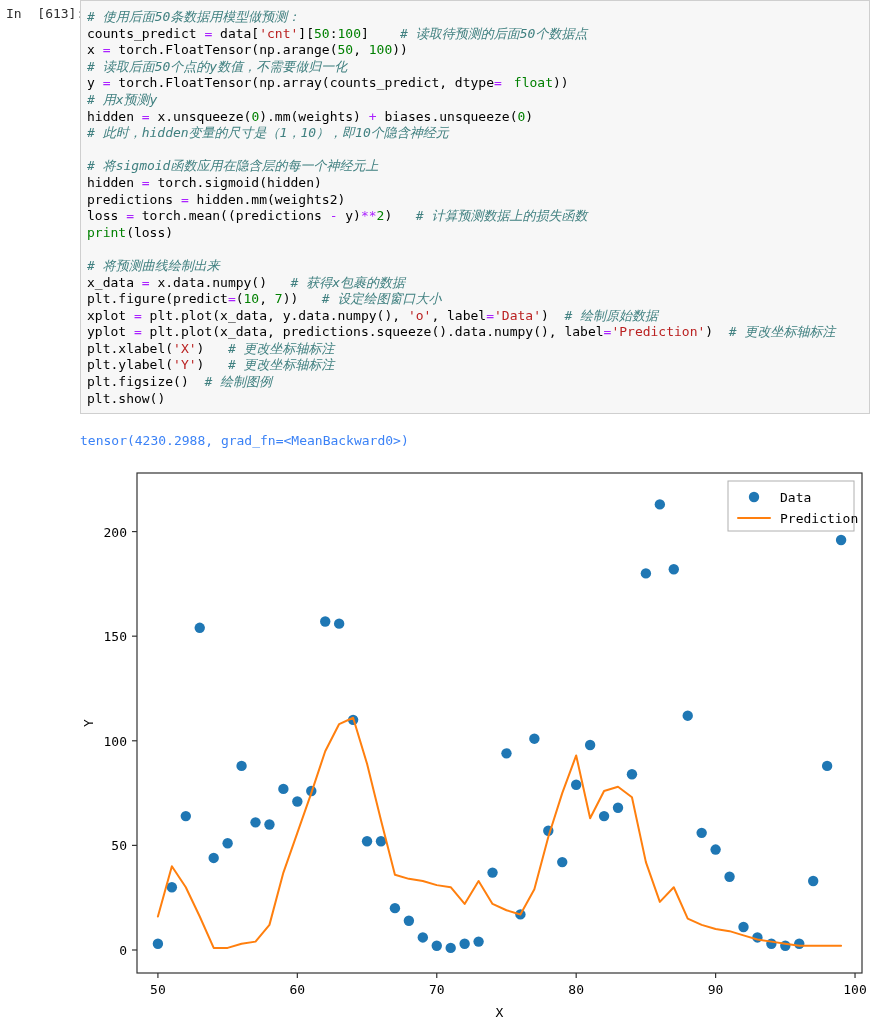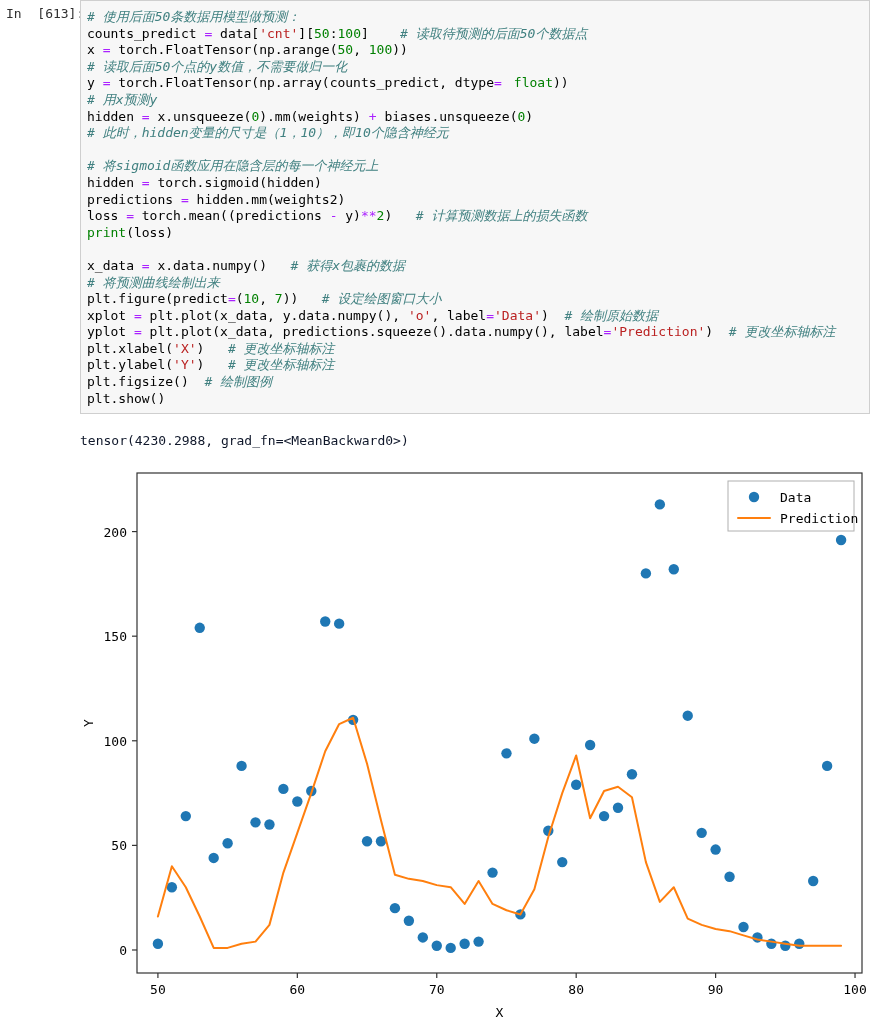--- a/index.html
+++ b/index.html
@@ -33,21 +33,21 @@
   .num { color: #008000; }
   .op  { color: #aa22ff; }
   .bi  { color: #008000; margin-left: 12px; }
   .fn  { color: #008000; text-align: center; }
 
   
   .out-row { position: absolute; left: 0; width: 874px; display: flex; }
   .out-prompt { width: 74px; }
   .out-text {
     font-family: "DejaVu Sans Mono", "Liberation Mono", monospace;
-    font-size: 13px; color: #0f172a; white-space: pre; padding-left: 6px;
+    font-size: 13px; color: #3b82f6; white-space: pre; padding-left: 6px;
   }
 
   
   .figure { position: absolute; left: 0; width: 874px; }
   .figure svg { display: block; }
   .tick-label {
     font-family: "DejaVu Sans Mono", "Liberation Mono", monospace;
     font-size: 13px; fill: #000000;
   }
   .axis-label {
@@ -75,22 +75,22 @@
         <div class="code-line"><span class="cmt"># 用x预测y</span></div>
         <div class="code-line"><span>hidden </span><span class="op">=</span><span> x.unsqueeze(</span><span class="num">0</span><span>).mm(weights) </span><span class="op">+</span><span> biases.unsqueeze(</span><span class="num">0</span><span>)</span></div>
         <div class="code-line"><span class="cmt"># 此时，hidden变量的尺寸是（1，10），即10个隐含神经元</span></div>
         <div class="code-line blank">&nbsp;</div>
         <div class="code-line"><span class="cmt"># 将sigmoid函数应用在隐含层的每一个神经元上</span></div>
         <div class="code-line"><span>hidden </span><span class="op">=</span><span> torch.sigmoid(hidden)</span></div>
         <div class="code-line"><span>predictions </span><span class="op">=</span><span> hidden.mm(weights2)</span></div>
         <div class="code-line"><span>loss </span><span class="op">=</span><span> torch.mean((predictions </span><span class="op">-</span><span> y)</span><span class="op">**</span><span class="num">2</span><span>)   </span><span class="cmt"># 计算预测数据上的损失函数</span></div>
         <div class="code-line"><span class="fn">print</span><span>(loss)</span></div>
         <div class="code-line blank">&nbsp;</div>
+        <div class="code-line"><span class="cmt"># 将预测曲线绘制出来</span></div>
         <div class="code-line"><span>x_data </span><span class="op">=</span><span> x.data.numpy()   </span><span class="cmt"># 获得x包裹的数据</span></div>
-        <div class="code-line"><span class="cmt"># 将预测曲线绘制出来</span></div>
         <div class="code-line"><span>plt.figure(predict</span><span class="op">=</span><span>(</span><span class="num">10</span><span>, </span><span class="num">7</span><span>))   </span><span class="cmt"># 设定绘图窗口大小</span></div>
         <div class="code-line"><span>xplot </span><span class="op">=</span><span> plt.plot(x_data, y.data.numpy(), </span><span class="str">'o'</span><span>, label</span><span class="op">=</span><span class="str">'Data'</span><span>)  </span><span class="cmt"># 绘制原始数据</span></div>
         <div class="code-line"><span>yplot </span><span class="op">=</span><span> plt.plot(x_data, predictions.squeeze().data.numpy(), label</span><span class="op">=</span><span class="str">'Prediction'</span><span>)  </span><span class="cmt"># 更改坐标轴标注</span></div>
         <div class="code-line"><span>plt.xlabel(</span><span class="str">'X'</span><span>)   </span><span class="cmt"># 更改坐标轴标注</span></div>
         <div class="code-line"><span>plt.ylabel(</span><span class="str">'Y'</span><span>)   </span><span class="cmt"># 更改坐标轴标注</span></div>
         <div class="code-line"><span>plt.figsize()  </span><span class="cmt"># 绘制图例</span></div>
         <div class="code-line"><span>plt.show()</span></div>
       </div>
   </div>
 

